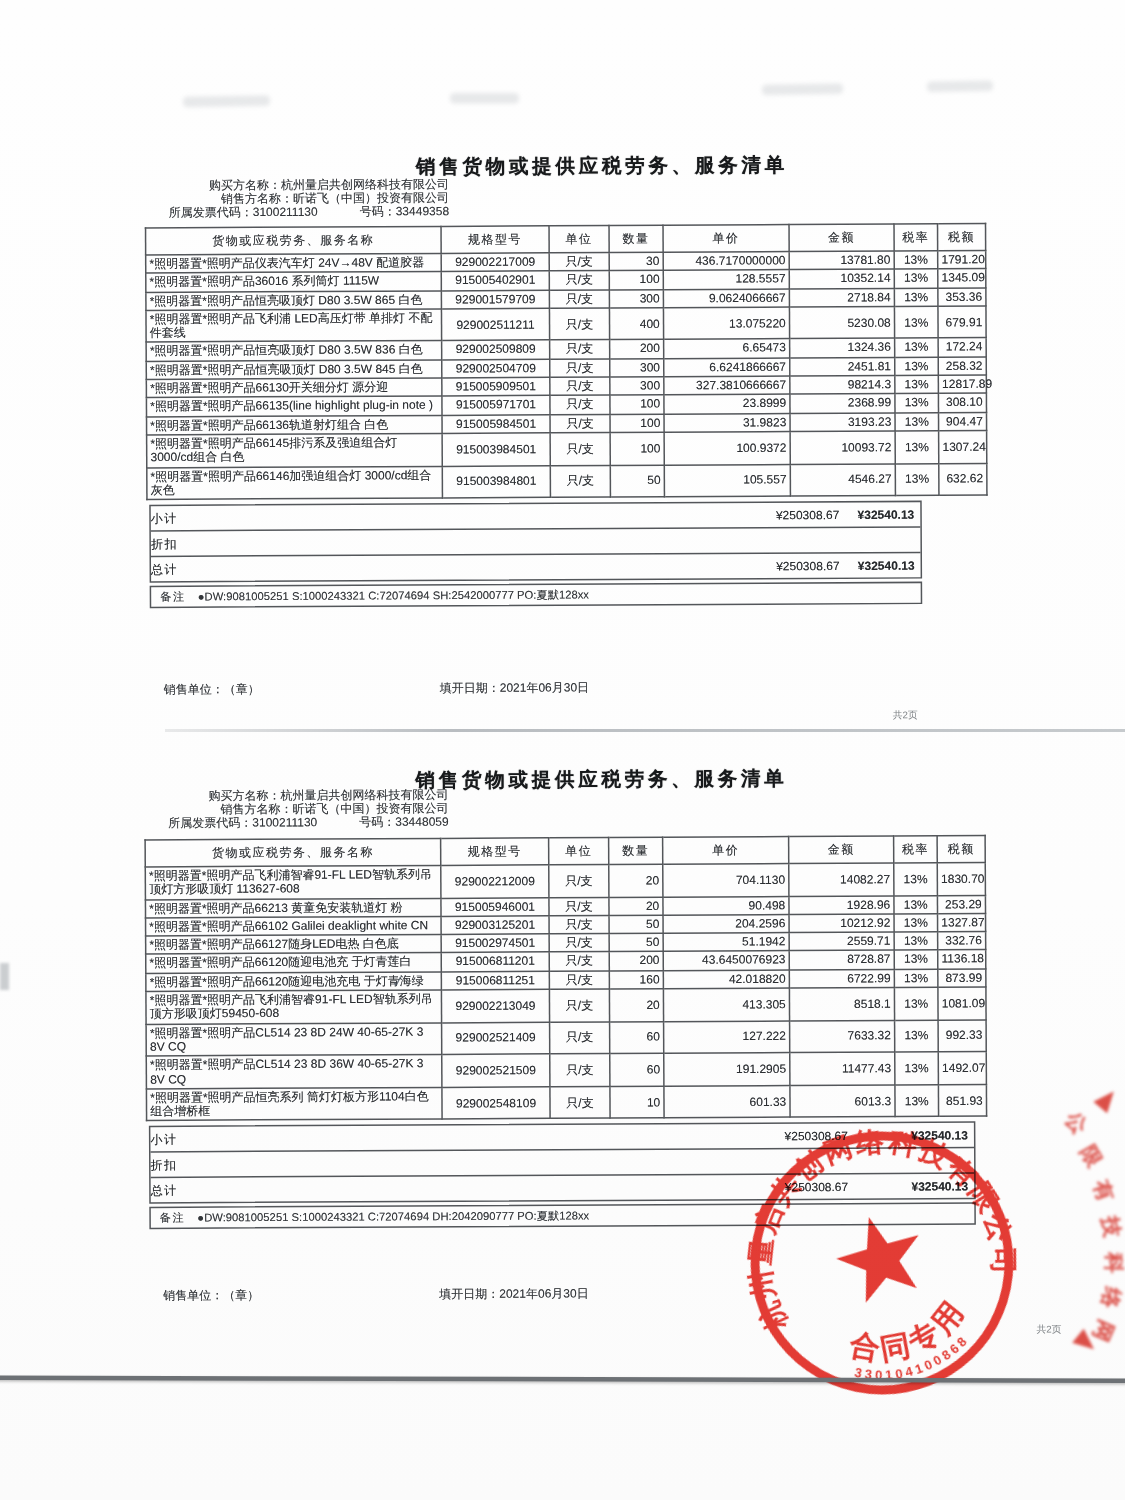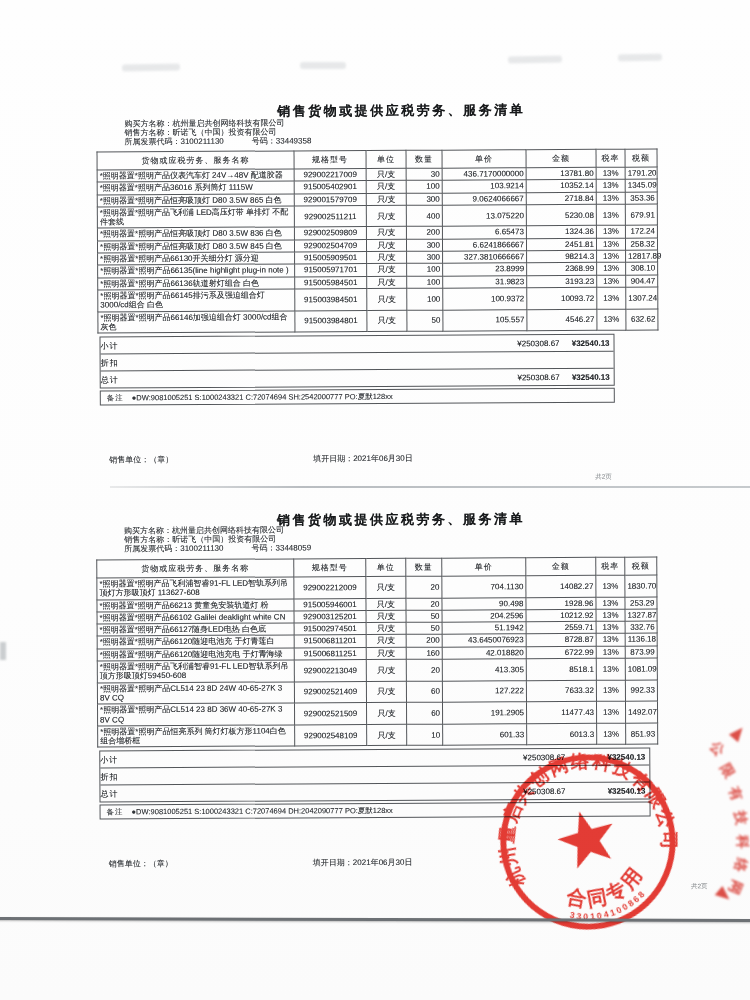--- a/index.html
+++ b/index.html
@@ -19,22 +19,22 @@
 
   .invoice{position:absolute;left:0;width:750px;color:#26292c;transform:rotate(-0.3deg);}
   #sec0{top:0;height:487px;}
   #sec1{top:487px;height:433px;}
 
   .title{position:absolute;left:97px;width:610px;text-align:center;
     font-size:13px;font-weight:bold;letter-spacing:2.5px;color:#17191b;
     text-shadow:0 0 .6px rgba(30,32,34,.6);}
   #sec0 .title{top:102px;} #sec1 .title{top:24px;}
 
-  .meta{position:absolute;left:125px;font-size:8px;line-height:9.2px;color:#33363a;
-    text-shadow:0 0 .4px rgba(40,44,48,.45);}
+  .meta{position:absolute;left:113px;font-size:8px;line-height:9.2px;color:#33363a;
+    text-shadow:0 0 .4px rgba(40,44,48,.45);text-align:right;}
   #sec0 .meta{top:118px;} #sec1 .meta{top:38px;}
   .meta .gap{display:inline-block;width:28px;}
 
   .table-wrap{position:absolute;left:97px;width:560px;}
   #sec0 .table-wrap{top:150px;} #sec1 .table-wrap{top:71px;}
 
   table.inv{border-collapse:collapse;width:560px;table-layout:fixed;
     text-shadow:0 0 .4px rgba(40,44,48,.5);}
   table.inv th,table.inv td{border:1px solid #53565a;padding:1px 2px;
     font-size:8px;line-height:9.3px;font-weight:normal;color:#2c2f33;vertical-align:middle;}
@@ -60,21 +60,21 @@
   .remarkbox{border:1px solid #53565a;margin-top:2px;height:13px;display:flex;align-items:center;
     font-size:7.5px;color:#33363a;text-shadow:0 0 .4px rgba(40,44,48,.45);}
   #sec0 .remarkbox{width:513px;margin-left:2px;}
   #sec1 .remarkbox{width:549px;margin-left:2px;}
   .remarkbox .lbl{margin-left:6px;margin-right:8px;letter-spacing:1px;}
 
   .footer-line{position:absolute;left:0;width:750px;font-size:8px;color:#33363a;
     text-shadow:0 0 .4px rgba(40,44,48,.45);}
   #sec0 .footer-line{top:453px;} #sec1 .footer-line{top:370px;}
   .footer-line .unit{position:absolute;left:108px;}
-  .footer-line .date{position:absolute;left:312px;}
+  .footer-line .date{position:absolute;left:292px;}
   .pages{position:absolute;font-size:6.5px;color:#7c8084;}
   #sec0 .pages{left:594px;top:474px;}
   #sec1 .pages{left:690px;top:397px;}
 
   .page-break{position:absolute;left:110px;right:0;top:486px;height:2px;
     background:linear-gradient(90deg,rgba(150,154,158,.2),#b9bdc1 30%,#c6cacd);}
   .bottom-edge{position:absolute;left:-4px;top:918px;width:760px;height:3px;background:#6d7175;
     transform:rotate(0.15deg);box-shadow:0 1px 2px rgba(0,0,0,.25);}
 
   .check{position:absolute;left:261px;top:648px;font-size:11px;color:#4a5560;
@@ -154,21 +154,21 @@
     <td class="num">13781.80</td>
     <td class="center">13%</td>
     <td class="num">1791.20</td>
   </tr>
 
   <tr>
     <td class="name">*照明器置*照明产品36016 系列筒灯 1115W</td>
     <td class="center">915005402901</td>
     <td class="center">只/支</td>
     <td class="num">100</td>
-    <td class="num">103.9214</td>
+    <td class="num">128.5557</td>
     <td class="num">10352.14</td>
     <td class="center">13%</td>
     <td class="num">1345.09</td>
   </tr>
 
   <tr>
     <td class="name">*照明器置*照明产品恒亮吸顶灯 D80 3.5W 865 白色</td>
     <td class="center">929001579709</td>
     <td class="center">只/支</td>
     <td class="num">300</td>

